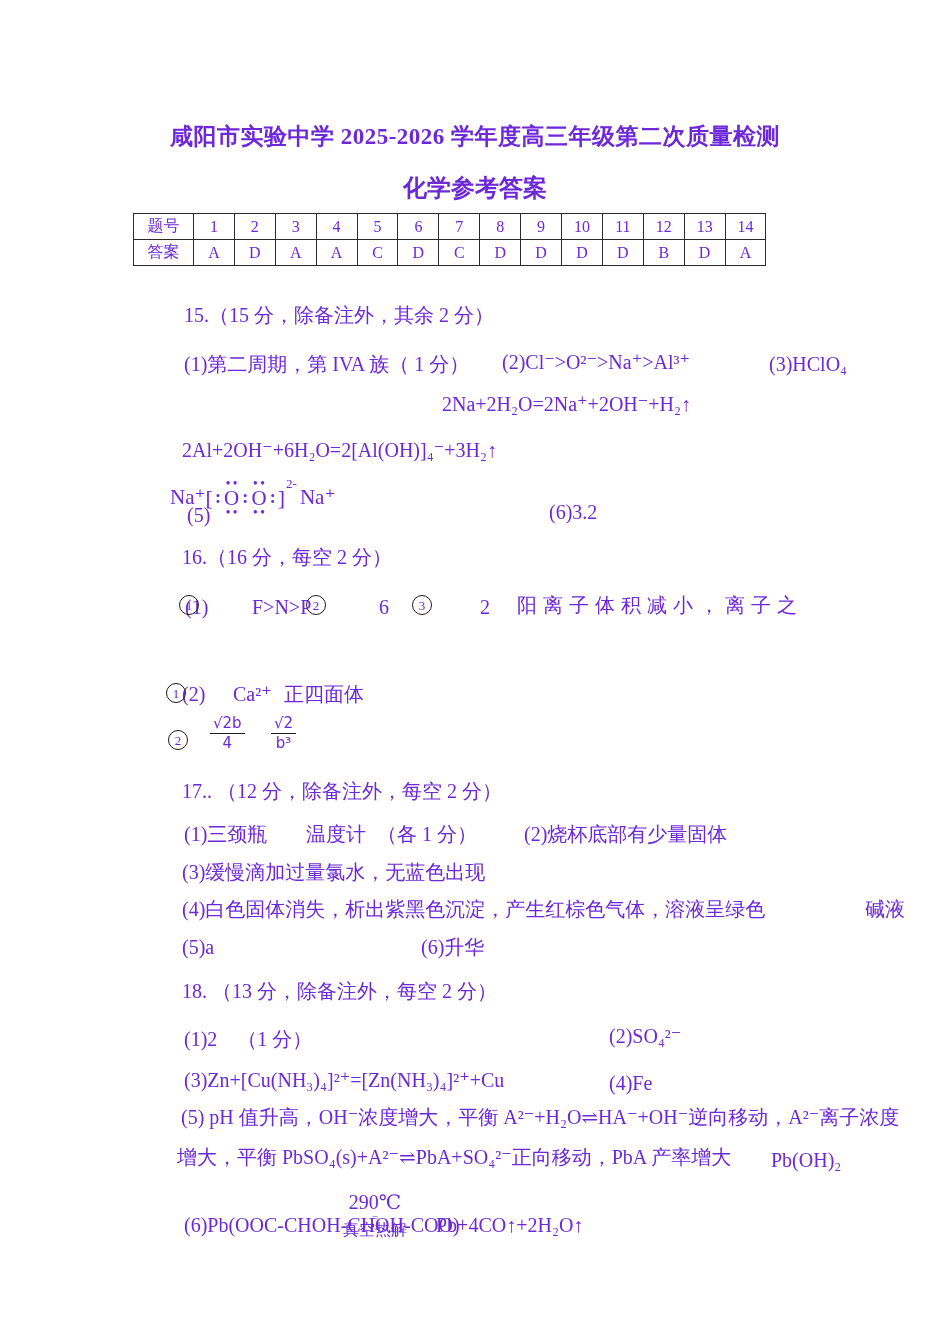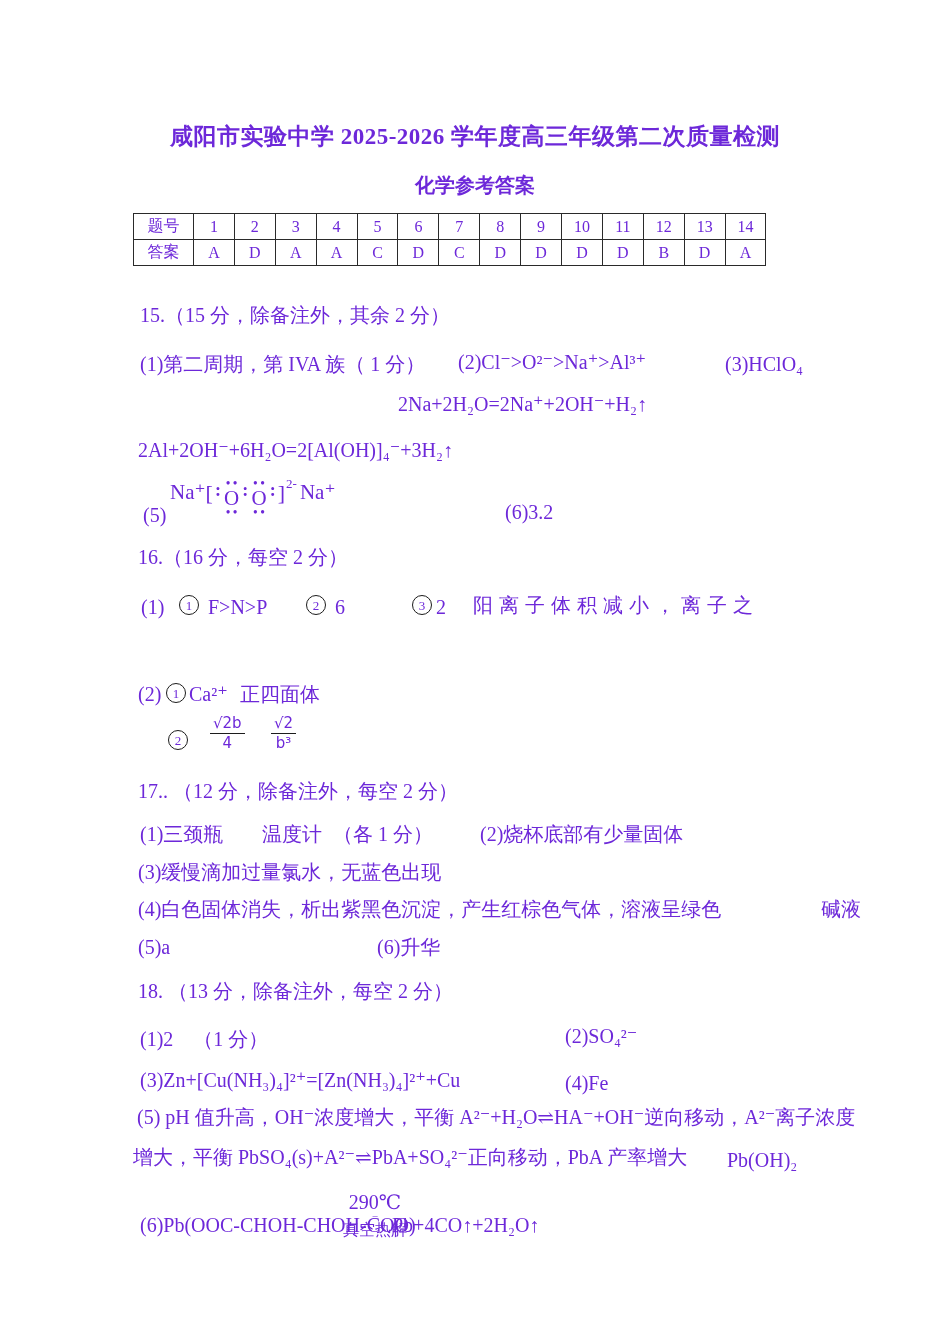--- a/index.html
+++ b/index.html
@@ -3,29 +3,29 @@
 <meta charset="utf-8">
 <style>
   html,body{margin:0;padding:0;background:#ffffff;}
   .page{
     position:relative;width:950px;height:1344px;background:#ffffff;
     font-family:"Liberation Serif","DejaVu Serif",serif;color:#6d28d9;overflow:hidden;
   }
   .title{position:absolute;top:121px;left:0;width:100%;text-align:center;
     font-size:23px;font-weight:700;letter-spacing:0.5px;white-space:nowrap;}
   .subtitle{position:absolute;top:172px;left:0;width:100%;text-align:center;
-    font-size:20px;font-weight:700;}
+    font-size:24px;font-weight:700;}
   .answer-table{position:absolute;top:213px;left:133px;border-collapse:collapse;table-layout:fixed;}
   .answer-table td{border:1.4px solid #2a2a2a;text-align:center;padding:0;height:25px;
     font-size:16px;overflow:hidden;}
-  .seg{position:absolute;white-space:nowrap;font-size:20px;line-height:1.2;}
+  .seg{position:absolute;white-space:nowrap;font-size:20px;line-height:1.2;margin-left:44px;}
   .circ{position:absolute;width:20px;height:20px;border:1.6px solid #1c1c1c;border-radius:50%;
     display:flex;align-items:center;justify-content:center;font-size:13px;line-height:1;
     box-sizing:border-box;}
-  .lewis{position:absolute;display:flex;align-items:flex-start;font-size:21px;}
+  .lewis{position:absolute;display:flex;align-items:center;font-size:21px;}
   .lewis .colon{font-weight:700;font-size:18px;margin:0 2px;}
   .lewis .brk{font-size:22px;}
   .ostack{display:flex;flex-direction:column;align-items:center;line-height:1;}
   .ostack .dots{font-size:12px;letter-spacing:3px;text-indent:3px;line-height:0.55;font-weight:700;}
   .ostack .oatom{font-size:21px;line-height:1.05;}
   .lewis .charge{font-size:13px;align-self:flex-start;margin:-4px 3px 0 1px;}
   .frac{position:absolute;display:flex;flex-direction:column;align-items:center;
     font-size:15px;line-height:1.25;font-family:"DejaVu Sans",sans-serif;}
   .frac .num{border-bottom:1.4px solid #1c1c1c;padding:0 3px;}
   .cond{position:absolute;display:flex;flex-direction:column;align-items:center;line-height:1.05;}

